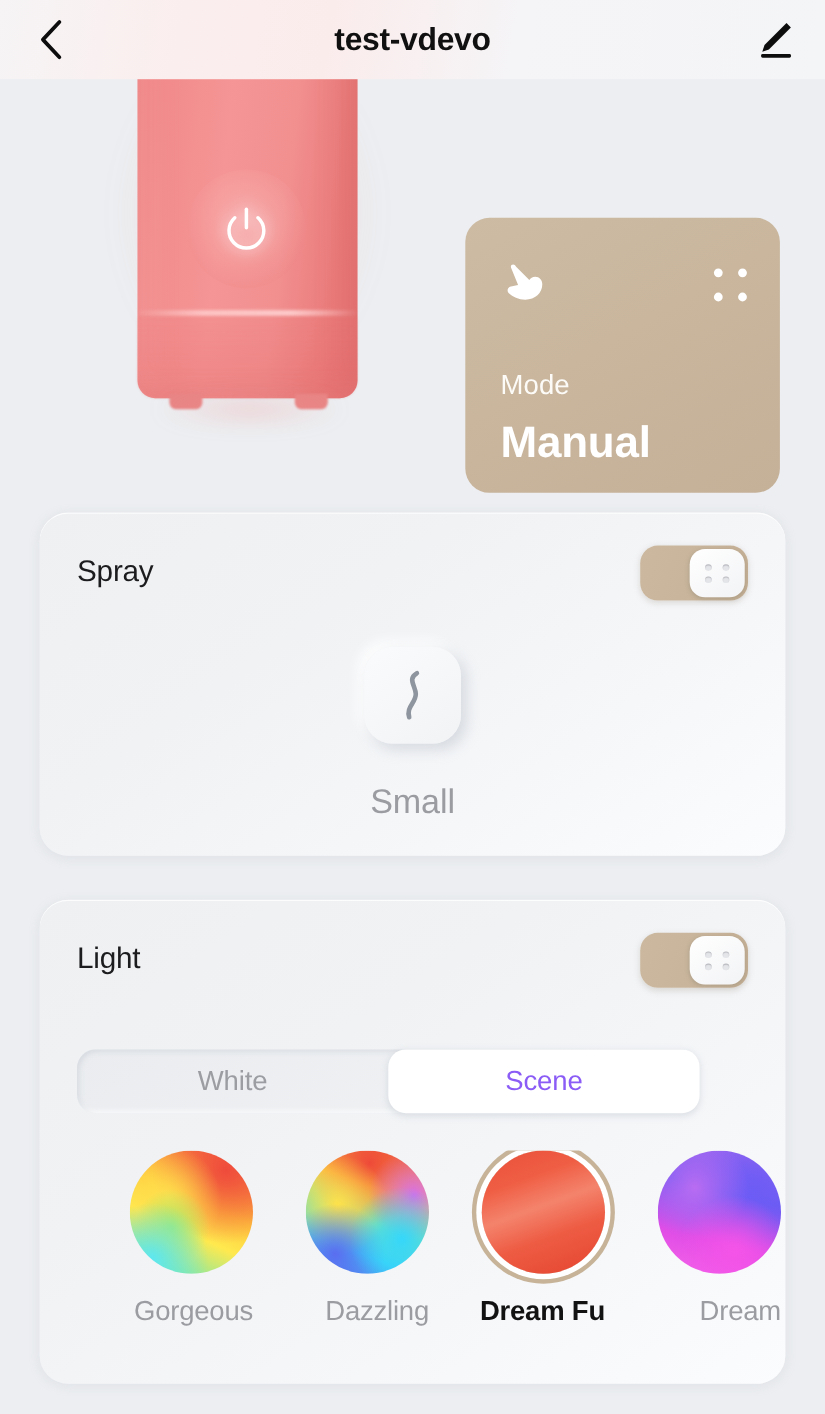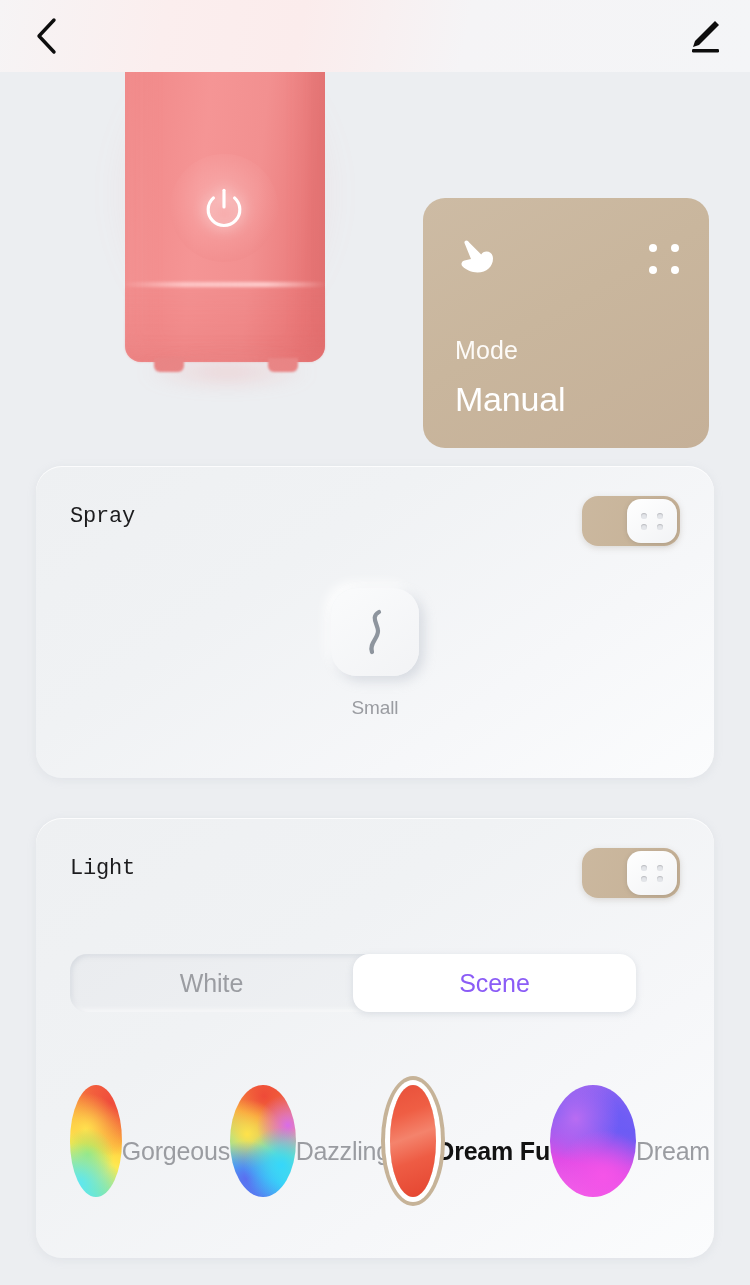--- a/index.html
+++ b/index.html
@@ -174,44 +174,43 @@
   .mode-label {
     position: absolute;
     left: 32px; top: 138px;
     font-size: 25px;
     color: #fdfbf8;
     letter-spacing: 0.1px;
   }
   .mode-value {
     position: absolute;
     left: 32px; top: 182px;
-    font-size: 34px;
-    font-weight: 400;
+    font-size: 40px;
+    font-weight: 700;
     color: #ffffff;
     letter-spacing: -0.2px;
   }
 
   
   .card {
     position: absolute;
     left: 36px;
     width: 678px;
     background: linear-gradient(145deg, #eef0f2 0%, #f0f2f4 35%, #f6f7f9 70%, #fbfcfd 100%);
     border-radius: 26px;
     box-shadow: 0 2px 10px rgba(160,168,180,0.16),
                 inset 0 1px 0 rgba(255,255,255,0.8);
   }
   .card-title {
     position: absolute;
     left: 34px;
     top: 38px;
-    font-size: 22px;
+    font-size: 27px;
     color: #1c1c1e;
     letter-spacing: -0.2px;
-    font-family: Liberation Mono, monospace;
   }
 
   
   .toggle {
     position: absolute;
     right: 34px;
     top: 30px;
     width: 98px;
     height: 50px;
     border-radius: 16px;
@@ -273,22 +272,22 @@
     display: flex;
     align-items: center; justify-content: center;
     margin-top: 2px;
   }
   .spray-opt.selected .spray-icon {
     background: linear-gradient(145deg, #ffffff 0%, #f6f7f9 100%);
     box-shadow: 6px 6px 14px rgba(172,180,192,0.48),
                 -6px -6px 14px rgba(255,255,255,1);
   }
   .spray-label {
-    margin-top: 21px;
-    font-size: 19px;
+    margin-top: 35px;
+    font-size: 31px;
     color: #9a9ca1;
     letter-spacing: -0.1px;
   }
   .spray-opt.selected .spray-label {
     color: #141414;
     font-weight: 700;
   }
 
   
   #light-card { top: 818px; height: 440px; }
@@ -330,22 +329,22 @@
     top: 228px;
     width: 644px;
     height: 190px;
     display: flex;
     overflow: hidden;
   }
   .scene {
     width: 160px;
     flex: 0 0 160px;
     display: flex;
-    flex-direction: row;
-    align-items: center;
+    flex-direction: column;
+    align-items: flex-end;
     cursor: pointer;
     position: relative;
   }
   .scene-swatch {
     width: 112px; height: 112px;
     border-radius: 50%;
     position: relative;
   }
   .scene.selected .scene-swatch {
     width: 112px; height: 112px;
@@ -398,20 +397,21 @@
 <body>
 
 <div class="header">
 
   <div class="header-back">
     <svg width="22" height="38" viewBox="0 0 22 38" fill="none">
       <path d="M19 3 L4 19 L19 35" stroke="#0d0d0d" stroke-width="3.4" stroke-linecap="round" stroke-linejoin="round"></path>
     </svg>
   </div>
 
+  <div class="header-title">test-vdevo</div>
 
   <div class="header-edit">
     <svg width="40" height="40" viewBox="0 0 40 40" fill="none">
       <path d="M31 5 L35 9 L15 29 L9 31 L11 25 Z" fill="#0d0d0d"></path>
       <rect x="8" y="33" width="27" height="3.4" rx="1.2" fill="#0d0d0d"></rect>
     </svg>
   </div>
 </div>
 
 <div class="hero">

